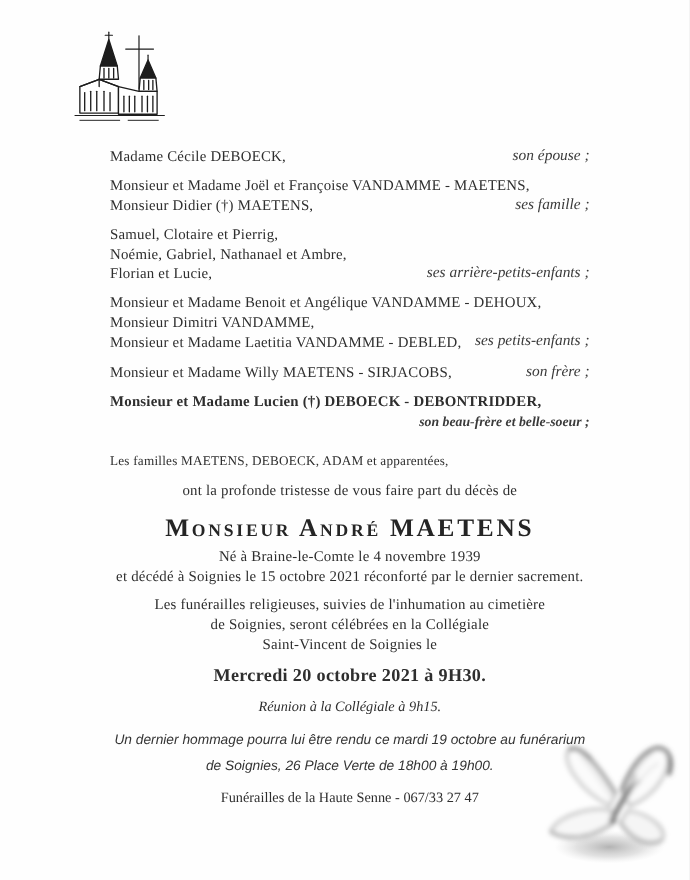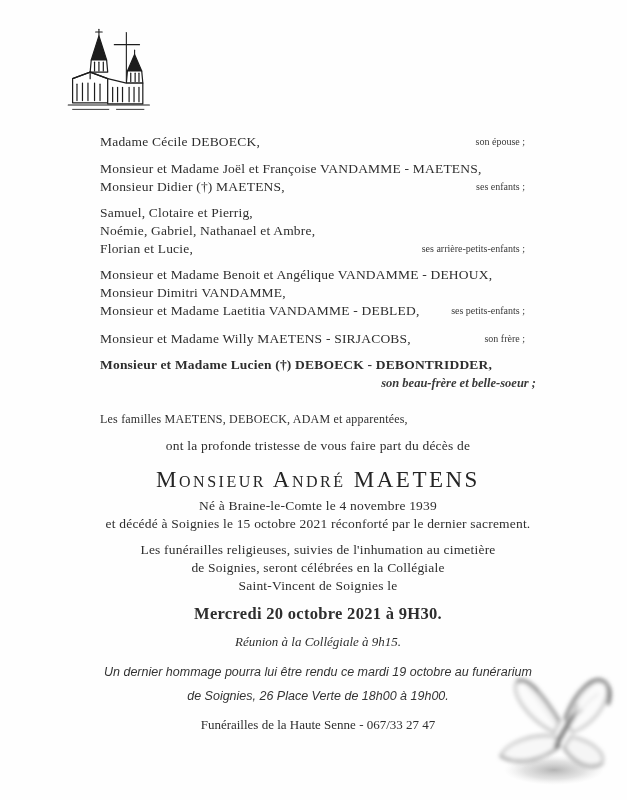--- a/index.html
+++ b/index.html
@@ -13,22 +13,22 @@
     color:#2e2e2e;
   }
   .church-art{position:absolute;left:56px;top:26px;width:110px;height:96px;}
   .butterfly-art{position:absolute;left:488px;top:658px;width:142px;height:140px;}
 
   .content{position:absolute;left:100px;top:0;width:436px;}
 
   .group{position:relative;font-size:13.5px;}
   .group .name-line{line-height:18px;white-space:nowrap;letter-spacing:0.2px;}
   .relation{
-    position:absolute;right:11px;bottom:0;
-    font-size:10px;line-height:18px;
+    position:absolute;right:0;bottom:0;
+    font-style:italic;font-size:14px;line-height:18px;
     color:#3a3a3a;white-space:nowrap;
   }
   .relation-own-line{
     position:static;display:block;text-align:right;
     font-style:italic;font-size:12.5px;line-height:18px;color:#3a3a3a;
   }
   .g1{margin-top:133px;}
   .g2{margin-top:9px;}
   .g3{margin-top:8px;}
   .g4{margin-top:8px;}
@@ -36,20 +36,21 @@
   .g6{margin-top:8px;font-weight:bold;}
 
   .families-line{margin-top:18px;font-size:12px;line-height:18px;letter-spacing:0.2px;}
   .sorrow-line{margin-top:9px;font-size:13.5px;line-height:18px;text-align:center;letter-spacing:0.2px;}
 
   .deceased-name{
     margin-top:9px;text-align:center;
     font-variant:small-caps;
     font-size:23px;line-height:32px;letter-spacing:2.5px;
     color:#252525;
+    font-weight:bold;
   }
   .centered{ text-align:center;font-size:13.5px;line-height:18px;letter-spacing:0.2px;}
   .birth-line{margin-top:1px;}
   .funeral-block{margin-top:8px;}
   .date-line{
     margin-top:7px;text-align:center;
     font-weight:bold;font-size:16.5px;line-height:24px;letter-spacing:0.3px;
   }
   .meeting-line{margin-top:7px;text-align:center;font-style:italic;font-size:13px;line-height:18px;}
 
@@ -117,21 +118,21 @@
   <div class="content">
 
     <div class="group g1">
       <div class="name-line">Madame Cécile DEBOECK,</div>
       <span class="relation">son épouse ;</span>
     </div>
 
     <div class="group g2">
       <div class="name-line">Monsieur et Madame Joël et Françoise VANDAMME - MAETENS,</div>
       <div class="name-line">Monsieur Didier (†) MAETENS,</div>
-      <span class="relation">ses enfants ;</span>
+      <span class="relation">ses famille ;</span>
     </div>
 
     <div class="group g4">
       <div class="name-line">Samuel, Clotaire et Pierrig,</div>
       <div class="name-line">Noémie, Gabriel, Nathanael et Ambre,</div>
       <div class="name-line">Florian et Lucie,</div>
       <span class="relation">ses arrière-petits-enfants ;</span>
     </div>
 
     <div class="group g3">

